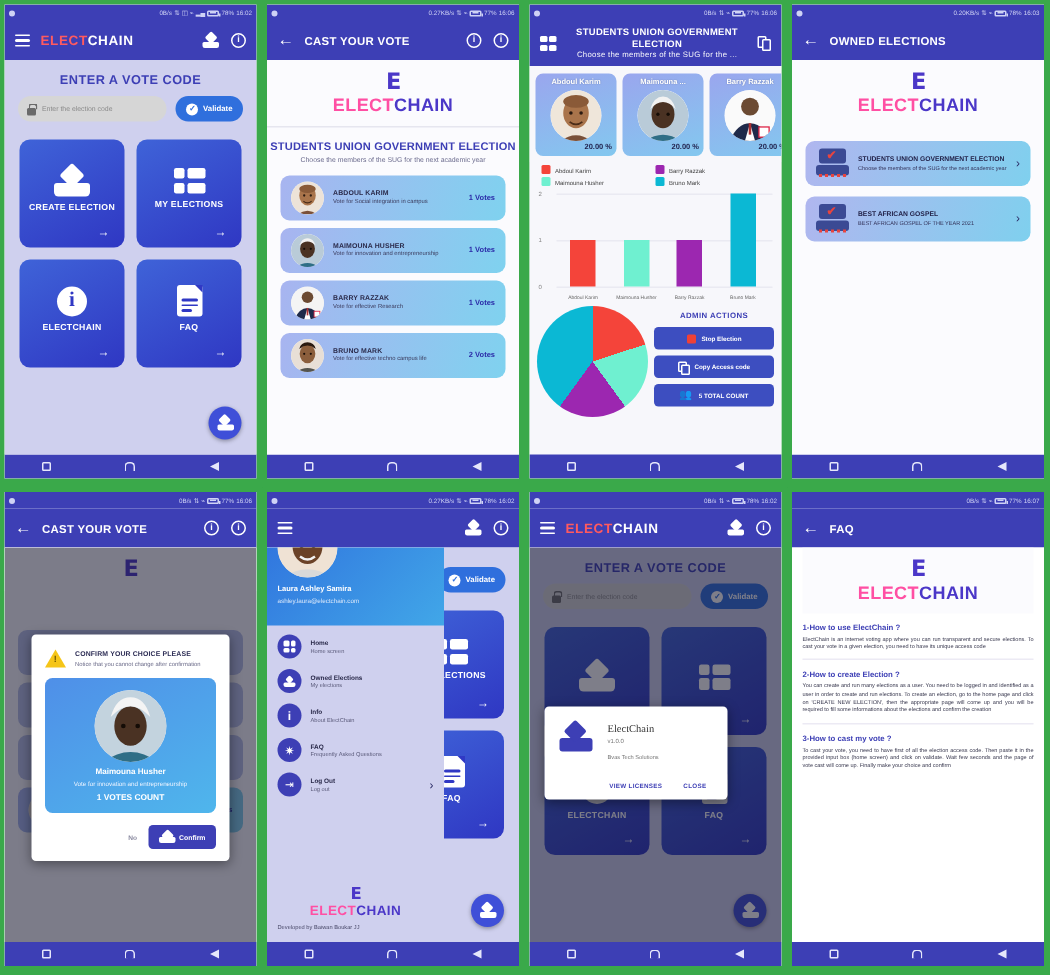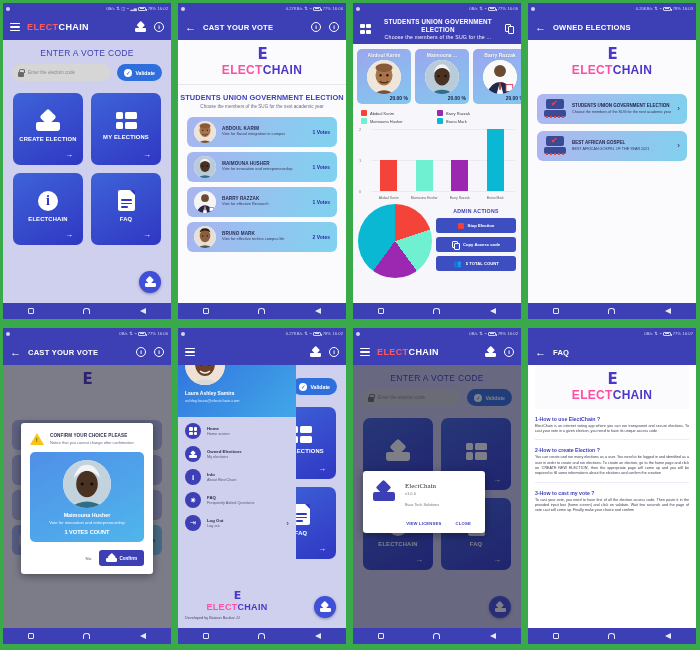--- a/index.html
+++ b/index.html
@@ -42,21 +42,21 @@
   .copy-ic span { position:absolute; border:1px solid #fff; border-radius:1px; }
   .copy-ic span:nth-child(1){ left:0; top:0; width:6px; height:7.5px;}
   .copy-ic span:nth-child(2){ left:2.5px; top:2px; width:6px; height:7.5px; background:#3d3fb5;}
   .grid-ic { width:11px; height:10px; display:grid; grid-template-columns:1fr 1fr; grid-template-rows:1fr 1fr; gap:1.4px;}
   .grid-ic i { background:#fff; border-radius:1px;}
 
   
   .body { background:#cfd0ee; height:calc(100% - 11px - 26px - 16px); position:relative; overflow:hidden;}
   .body.white { background:#fbfbfe; }
 
-  .page-title { text-align:center; color:#3d3fb5; font-weight:normal; font-size:8.5px; letter-spacing:.3px; padding:8px 12px 6px;}
+  .page-title { text-align:center; color:#3d3fb5; font-weight:bold; font-size:8.5px; letter-spacing:.3px; padding:8px 12px 6px;}
   .coderow { display:flex; gap:6px; padding:0 9px; align-items:center;}
   .codeinput { flex:1; height:17px; background:#d6d6d6; border-radius:9px; display:flex; align-items:center; gap:4px; padding:0 6px;}
   .lock { width:6px; height:8px; position:relative; }
   .lock:before { content:""; position:absolute; left:0; bottom:0; width:6px; height:5px; background:#6a6a6a; border-radius:1px;}
   .lock:after { content:""; position:absolute; left:1.3px; top:0; width:3.4px; height:3.6px; border:1.1px solid #6a6a6a; border-bottom:none; border-radius:2px 2px 0 0;}
   .codeinput .ph { color:#8a8a8a; font-size:4.6px;}
   .validate { background:#2f6fdd; color:#fff; border-radius:9px; height:17px; display:flex; align-items:center; gap:3px; padding:0 7px; font-size:5.2px; font-weight:bold;}
   .check-c { width:8px; height:8px; border-radius:50%; background:#fff; color:#2f6fdd; font-size:5.5px; display:flex; align-items:center; justify-content:center; font-weight:bold;}
 
   .tiles { display:grid; grid-template-columns:1fr 1fr; gap:8px; padding:12px 10px;}

